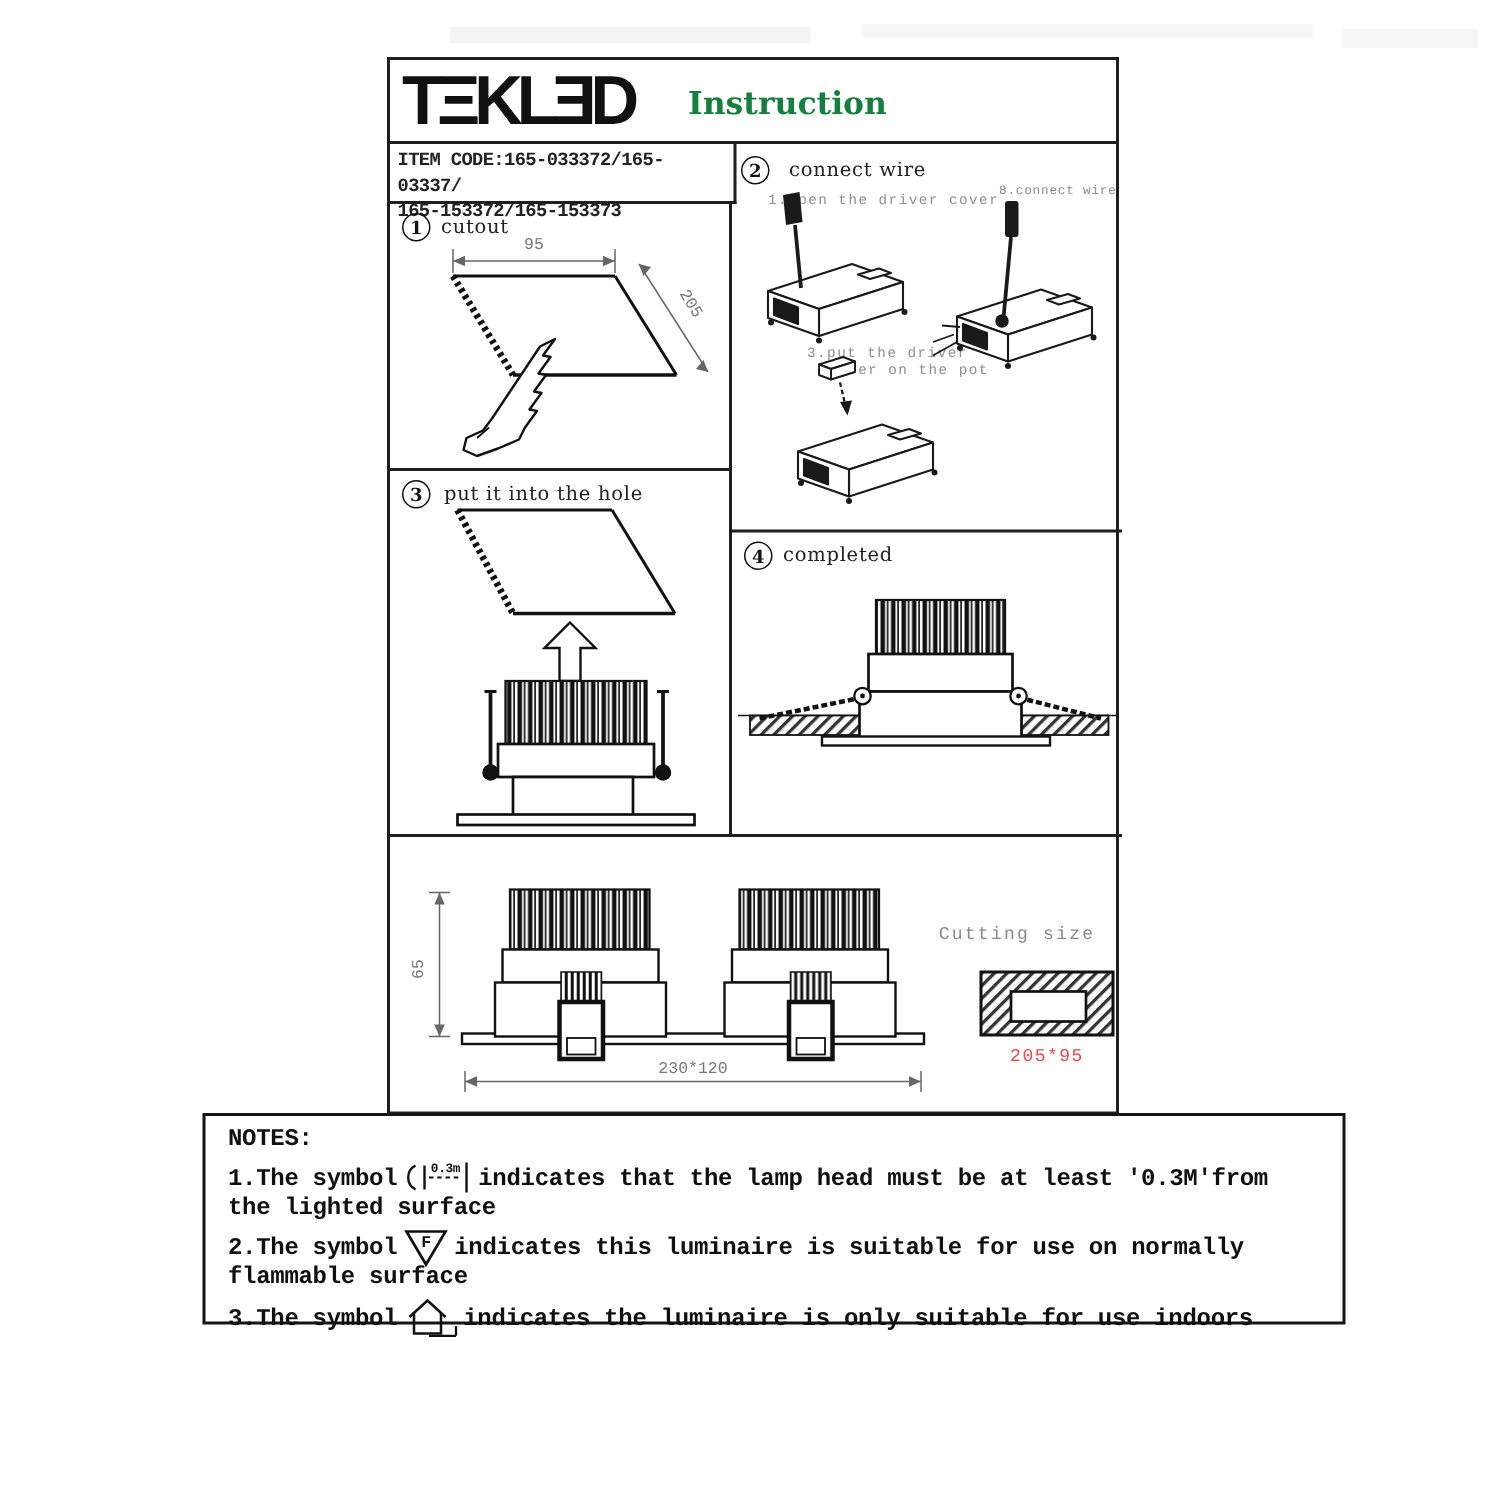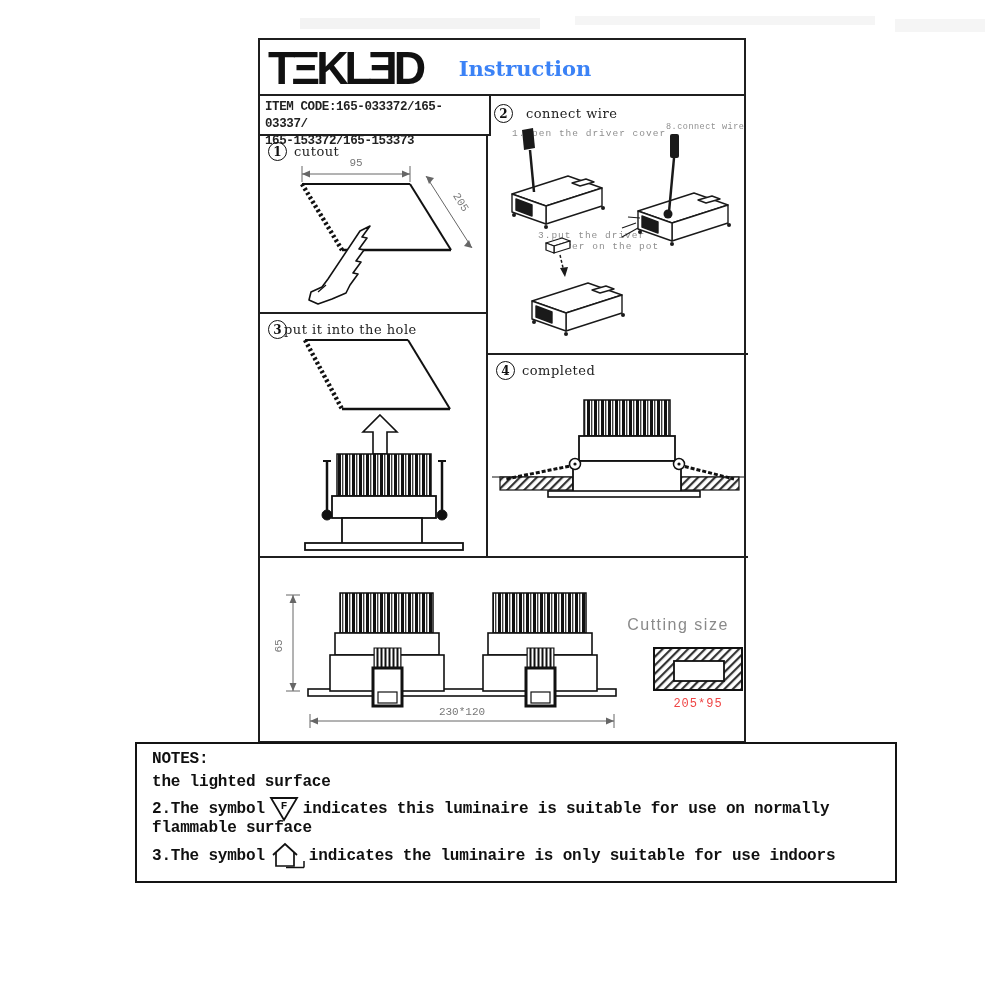--- a/index.html
+++ b/index.html
@@ -9,21 +9,21 @@
   .artifact{position:absolute;background:#ececec;}
   
   .frame{position:absolute;left:258px;top:22px;width:488px;height:705px;
          border:2px solid #1f1f1f;box-sizing:border-box;background:#fff;}
   .box{position:absolute;box-sizing:border-box;}
   .hdr{left:0;top:0;width:484px;height:56px;border-bottom:2px solid #1f1f1f;}
   .logo{position:absolute;left:8px;top:2px;font-family:"Liberation Sans","DejaVu Sans",sans-serif;
         font-weight:900;font-size:44px;letter-spacing:-4px;transform:scale(1.02,1.05);
         transform-origin:left top;color:#111;}
   .doc-title{position:absolute;left:180px;top:16px;width:170px;text-align:center;
-        font-family:"DejaVu Serif",serif;font-size:21px;font-weight:600;color:#3b82f6;}
+        font-family:"DejaVu Serif",serif;font-size:21px;font-weight:600;color:#15803d;}
   .itemcode{left:0;top:56px;width:231px;height:40px;border-right:2px solid #1f1f1f;
         border-bottom:2px solid #1f1f1f;padding:3px 5px;
         font-family:"Liberation Mono",monospace;font-size:12.5px;font-weight:700;
         letter-spacing:-0.4px;line-height:17px;color:#222;}
   .sec1{left:0;top:96px;width:228px;height:178px;border-right:2px solid #1f1f1f;
         border-bottom:2px solid #1f1f1f;}
   .sec3{left:0;top:274px;width:228px;height:244px;border-right:2px solid #1f1f1f;
         border-bottom:2px solid #1f1f1f;}
   .sec2{left:228px;top:56px;width:260px;height:259px;border-bottom:2px solid #1f1f1f;}
   .sec4{left:228px;top:315px;width:260px;height:203px;border-bottom:2px solid #1f1f1f;}
@@ -32,21 +32,21 @@
         font-family:"DejaVu Serif",serif;font-size:12px;font-weight:700;color:#111;
         display:flex;align-items:center;justify-content:center;box-sizing:border-box;}
   .seclabel{position:absolute;font-family:"DejaVu Serif",serif;font-size:13px;color:#222;
         letter-spacing:0.5px;}
   .cap{position:absolute;font-family:"Liberation Mono",monospace;color:#8f8f8f;
         letter-spacing:1px;white-space:nowrap;}
   .secsvg{position:absolute;left:0;top:0;}
   .sizelabel{position:absolute;top:5px;left:0;width:100%;text-align:center;
         font-family:"DejaVu Serif",serif;font-size:13px;letter-spacing:5px;color:#3d3d3d;}
   .cutlabel{position:absolute;left:352px;top:58px;width:132px;text-align:center;
-        font-family:Liberation Sans, sans-serif;font-size:16px;letter-spacing:1.5px;color:#8a8a8a;}
+        font-family:Liberation Mono, monospace;font-size:12px;letter-spacing:1.5px;color:#8a8a8a;}
   .cutdim{position:absolute;left:394px;top:139px;width:88px;text-align:center;
         font-family:"Liberation Mono",monospace;font-size:12px;letter-spacing:1px;color:#ef4444;}
   
   .notes{position:absolute;left:135px;top:726px;width:762px;height:141px;
          border:2px solid #141414;box-sizing:border-box;background:#fff;
          padding:4px 0 0 15px;font-family:"Liberation Mono",monospace;
          font-size:16px;font-weight:700;letter-spacing:-0.2px;color:#101010;}
   .nline{height:23px;line-height:23px;white-space:nowrap;}
   .nsym{display:inline-block;vertical-align:-9px;margin:0 3px;}
   svg text{font-family:"Liberation Mono",monospace;}
@@ -145,21 +145,21 @@
             <path d="M58,147 L66,150 L66,157 L58,154 Z"></path>
           </g>
           <line x1="72" y1="159" x2="76" y2="176" stroke="#1a1a1a" stroke-width="1.5" stroke-dasharray="3 2"></line>
           <polygon points="77,181 72,172 80,171" fill="#1a1a1a"></polygon>
         </g>
       </svg>
     </div>
 
     <div class="box sec3">
       <div class="numcircle" style="left:8px;top:6px">3</div>
-      <div class="seclabel" style="left:24px;top:8px">put it into the hole</div>
+      <div class="seclabel" style="left:36px;top:8px">put it into the hole</div>
       <svg class="secsvg" width="228" height="244" viewBox="0 0 228 244">
         <defs>
           <pattern id="fins3" width="7" height="8" patternUnits="userSpaceOnUse">
             <rect width="7" height="8" fill="#fff"></rect>
             <rect x="1" width="3" height="8" fill="#111"></rect>
             <rect x="5.2" width="1.1" height="8" fill="#111"></rect>
           </pattern>
         </defs>
         <g>
           <line x1="45" y1="26" x2="148" y2="26" stroke="#111" stroke-width="2"></line>
@@ -266,20 +266,29 @@
         <rect x="394" y="90" width="88" height="42" fill="url(#hatch5)" stroke="#111" stroke-width="2"></rect>
         <rect x="414" y="103" width="50" height="20" fill="#fff" stroke="#111" stroke-width="1.8"></rect>
       </svg>
       <div class="cutlabel">Cutting size</div>
       <div class="cutdim">205*95</div>
     </div>
   </div>
 
   <div class="notes">
     <div class="nline">NOTES:</div>
+    <div class="nline">
+      <span>1.The symbol</span><svg class="nsym" width="48" height="28" viewBox="0 0 48 28">
+        <path d="M9,6 a9,9 0 0 0 0,16" fill="none" stroke="#111" stroke-width="1.6"></path>
+        <line x1="15" y1="6" x2="15" y2="22" stroke="#111" stroke-width="1.6"></line>
+        <text x="29" y="10" text-anchor="middle" font-size="8.5" fill="#111">0.3m</text>
+        <line x1="18" y1="14" x2="40" y2="14" stroke="#111" stroke-width="1.3" stroke-dasharray="3 2.5"></line>
+        <line x1="43" y1="4" x2="43" y2="24" stroke="#111" stroke-width="1.6"></line>
+      </svg><span>indicates that the lamp head must be at least '0.3M'from</span>
+    </div>
     <div class="nline">the lighted surface</div>
     <div class="nline">
       <span>2.The symbol</span><svg class="nsym" width="32" height="28" viewBox="0 0 32 28">
         <polygon points="3,4 29,4 16,26" fill="none" stroke="#111" stroke-width="1.8"></polygon>
         <text x="16" y="14.5" text-anchor="middle" font-size="11" font-family="DejaVu Serif,serif" font-weight="bold" fill="#111">F</text>
       </svg><span>indicates this luminaire is suitable for use on normally</span>
     </div>
     <div class="nline">flammable surface</div>
     <div class="nline">
       <span>3.The symbol</span><svg class="nsym" width="38" height="29" viewBox="0 0 38 29">

